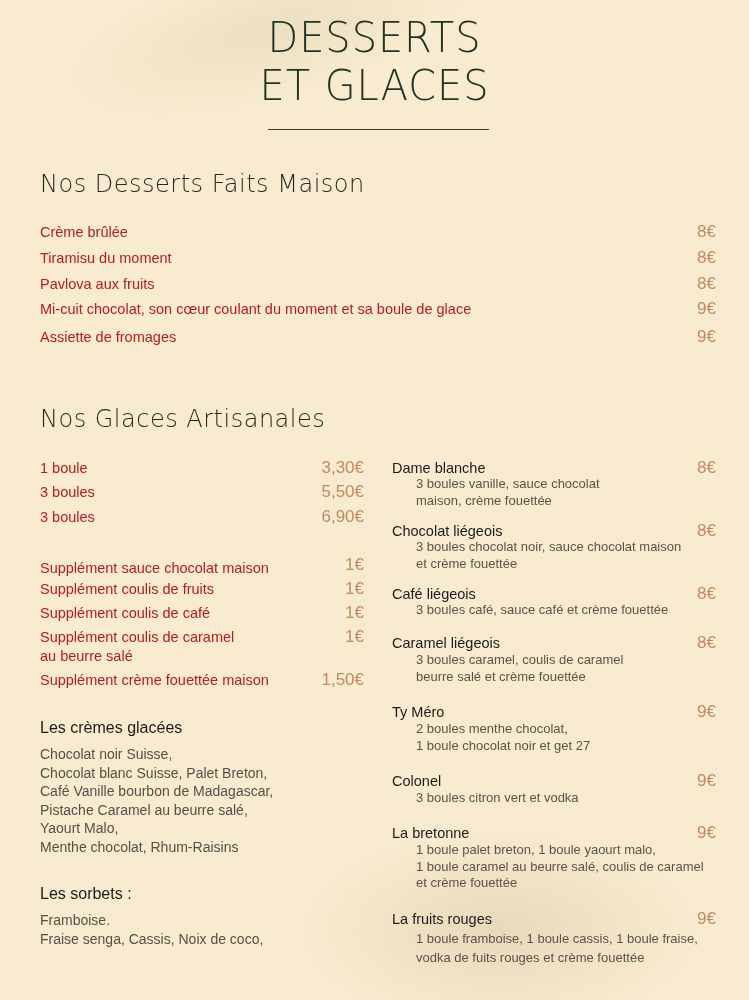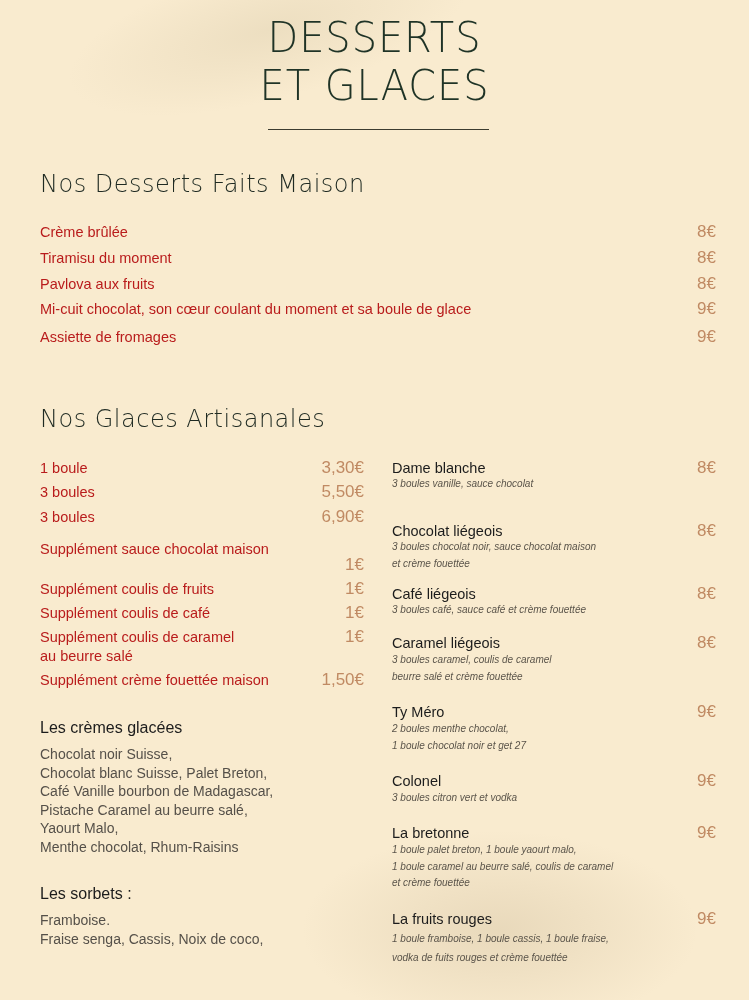--- a/index.html
+++ b/index.html
@@ -18,21 +18,21 @@
     letter-spacing:1px; font-size:42px; line-height:48px; transform:scaleX(0.95); }
   .t1 { top:14px; } .t2 { top:62px; }
   .rule { position:absolute; left:268px; top:129px; width:221px; height:1px; background:#3c3c30; }
   .section-title { position:absolute; left:40px; font-family:"DejaVu Sans", sans-serif;
     font-weight:200; font-size:24px; color:#1f2a22; letter-spacing:0.5px; }
   .row { position:absolute; font-size:14.5px; color:#b91c1c; }
   .price { position:absolute; font-size:17px; color:#c08a63; text-align:right; }
   .sub { position:absolute; font-size:16px; color:#1c1c1c; }
   .flav { position:absolute; left:40px; font-size:14px; color:#555049; line-height:18.5px; width:340px; }
   .cname { position:absolute; left:392px; font-size:14.5px; color:#1c1c1c;text-align:center; }
-  .cdesc { position:absolute; left:392px; font-size:10px; color:#5a544a; line-height:16.5px; width:300px;font-style:italic; }
+  .cdesc { position:absolute; left:416px; font-size:13px; color:#5a544a; line-height:16.5px; width:300px; }
 </style>
 </head>
 <body>
 
 <div class="shadow1"></div>
 <div class="shadow2"></div>
 
 <div class="title t1">DESSERTS</div>
 <div class="title t2">ET GLACES</div>
 <div class="rule"></div>
@@ -52,21 +52,21 @@
 
 <div class="section-title" style="top:405px">Nos Glaces Artisanales</div>
 
 <div class="row" style="left:40px;top:460px">1 boule</div>
 <div class="price" style="right:385px;top:458px">3,30€</div>
 <div class="row" style="left:40px;top:484px">3 boules</div>
 <div class="price" style="right:385px;top:482px">5,50€</div>
 <div class="row" style="left:40px;top:509px">3 boules</div>
 <div class="price" style="right:385px;top:507px">6,90€</div>
 
-<div class="row" style="left:40px;top:541px">Supplément sauce chocolat maison</div>
+<div class="row" style="left:40px;top:560px">Supplément sauce chocolat maison</div>
 <div class="price" style="right:385px;top:555px">1€</div>
 <div class="row" style="left:40px;top:581px">Supplément coulis de fruits</div>
 <div class="price" style="right:385px;top:579px">1€</div>
 <div class="row" style="left:40px;top:605px">Supplément coulis de café</div>
 <div class="price" style="right:385px;top:603px">1€</div>
 <div class="row" style="left:40px;top:629px">Supplément coulis de caramel</div>
 <div class="row" style="left:40px;top:648px">au beurre salé</div>
 <div class="price" style="right:385px;top:627px">1€</div>
 <div class="row" style="left:40px;top:672px">Supplément crème fouettée maison</div>
 <div class="price" style="right:385px;top:670px">1,50€</div>
@@ -84,20 +84,21 @@
 <div class="sub" style="left:40px;top:885px">Les sorbets :</div>
 <div class="flav" style="top:911px;width:345px">
   <div>Framboise.</div>
   <div>Fraise senga, Cassis, Noix de coco,</div>
 </div>
 
 <div class="cname" style="top:460px">Dame blanche</div>
 <div class="price" style="right:33px;top:458px">8€</div>
 <div class="cdesc" style="top:476px">
     <div>3 boules vanille, sauce chocolat</div>
+    <div>maison, crème fouettée</div>
   </div>
 
 <div class="cname" style="top:523px">Chocolat liégeois</div>
 <div class="price" style="right:33px;top:521px">8€</div>
 <div class="cdesc" style="top:539px">
     <div>3 boules chocolat noir, sauce chocolat maison</div>
     <div>et crème fouettée</div>
   </div>
 
 <div class="cname" style="top:586px">Café liégeois</div>

